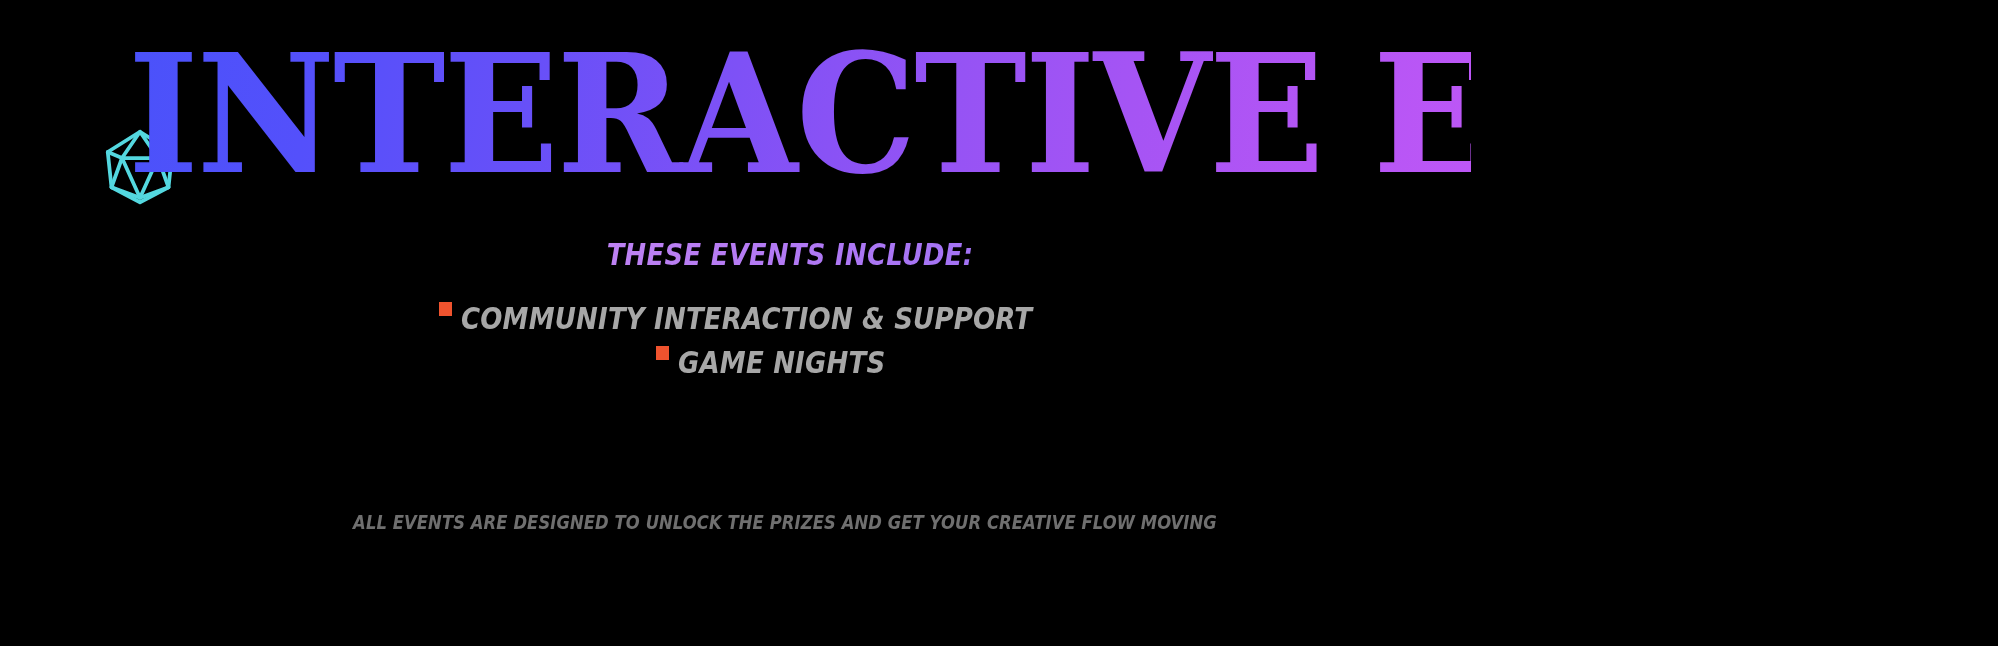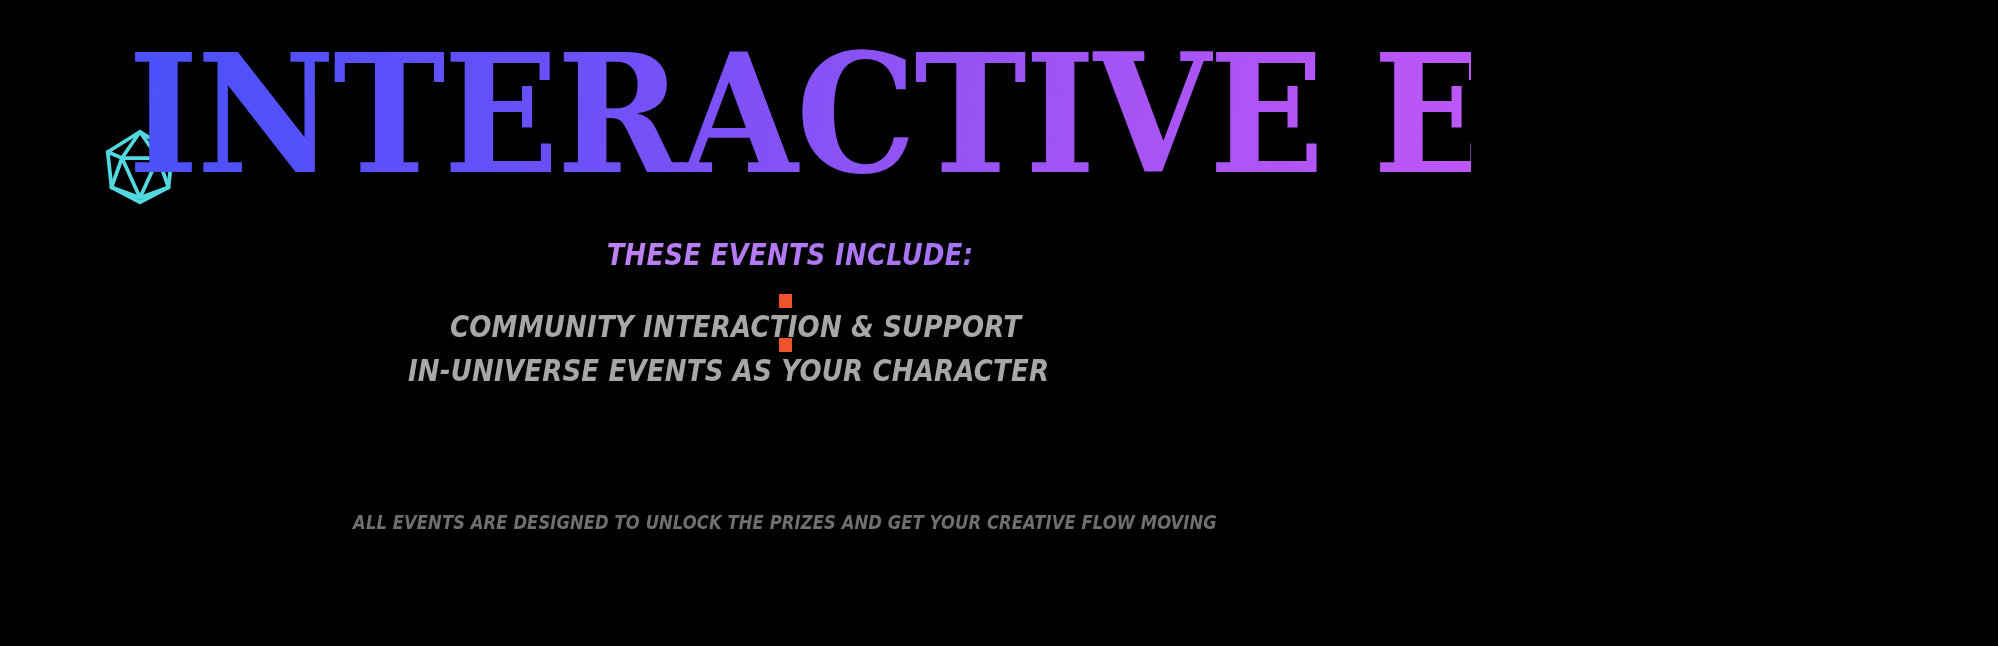--- a/index.html
+++ b/index.html
@@ -106,25 +106,23 @@
   #event-list {
     position:absolute;
     left:0;
     top:300px;
     width:1580px;
     list-style:none;
   }
 
   .event-item {
     display:flex;
-    align-items:center;
     justify-content:center;
     height:36px;
     margin-bottom:8px;
-    flex-direction:column;
   }
 
   .bullet-square {
     width:13px;
     height:14px;
     background:#ef532e;
     flex:0 0 auto;
     margin-right:9px;
     margin-top:2px;
   }
@@ -192,24 +190,24 @@
 
   <div id="subtitle">THESE EVENTS INCLUDE:</div>
 
   <ul id="event-list">
 
     <li class="event-item">
       <span class="bullet-square"></span>
       <span class="event-label">COMMUNITY INTERACTION &amp; SUPPORT</span>
     </li>
 
-
     <li class="event-item">
       <span class="bullet-square"></span>
-      <span class="event-label">IN-UNIVERSE EVENTS AS YOUR CHARACTER</span>
+      <span class="event-label">GAME NIGHTS</span>
     </li>
 
 
+
   </ul>
 
   <div id="footnote">ALL EVENTS ARE DESIGNED TO UNLOCK THE PRIZES AND GET YOUR CREATIVE FLOW MOVING</div>
 
 </div>
 
 </body></html>

